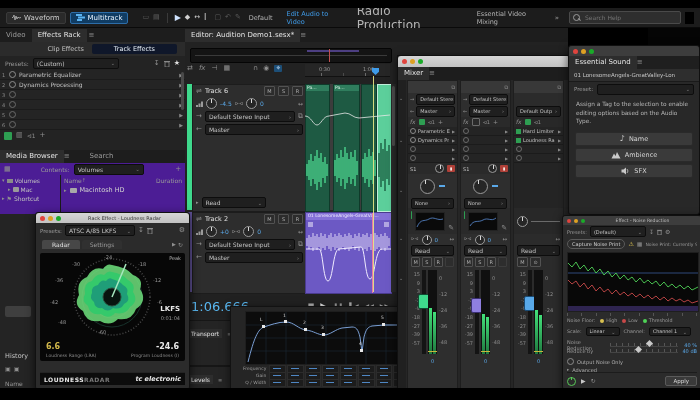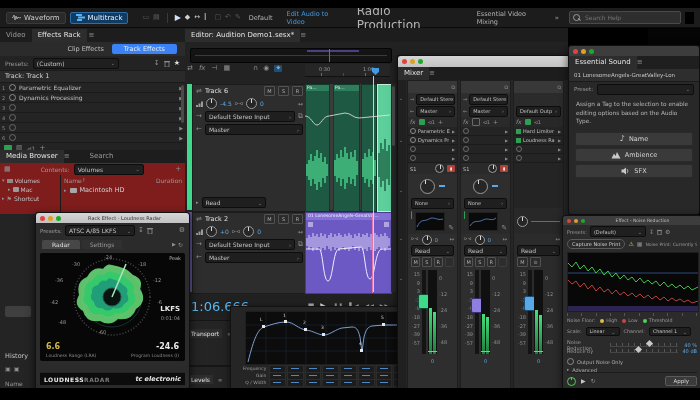--- a/index.html
+++ b/index.html
@@ -85,37 +85,36 @@
   <div class="abs" style="left:648px;top:28px;width:52px;height:18px;background:#050505;"></div>
 
   <div class="abs" style="left:0;top:28px;width:185px;height:122px;background:#232323;border-right:1px solid #151515;">
     <div class="row" style="height:14px;background:#1d1d1d;">
       <span class="tab">Video</span>
       <span class="tab act">Effects Rack</span>
       <span class="ic" style="margin-left:2px;">≡</span>
     </div>
     <div class="row" style="height:14px;background:#2b2b2b;justify-content:flex-end;padding-right:8px;gap:2px;">
       <span style="font-size:6.5px;color:#c0c0c0;padding:1px 6px;text-align:right;">Clip Effects</span>
-      <span style="font-size:6.5px;color:#e6eef6;padding:1px 12px;background:#3b82f6;border-radius:2px;">Track Effects</span>
+      <span style="font-size:6.5px;color:#e6eef6;padding:1px 22px;background:#0f172a;border-radius:2px;">Track Effects</span>
     </div>
     <div class="row" style="height:14px;padding:0 5px;gap:4px;">
       <span style="font-size:6px;color:#9a9a9a;">Presets:</span>
       <div class="dd" style="width:78px;">
         <span>(Custom)</span>
           <span class="cv">⌄</span>
       </div>
       <div class="sp"></div>
       <span class="ic">↧</span>
       <svg width="6" height="7" viewBox="0 0 6 7">
           <rect x="1" y="2" width="4" height="5" fill="none" stroke="#9a9a9a" stroke-width="0.7"></rect>
           <line x1="0" y1="1.5" x2="6" y2="1.5" stroke="#9a9a9a" stroke-width="0.8"></line>
         </svg>
       <span class="ic" style="color:#e0e0e0;">★</span>
     </div>
-    <div style="height:11px;line-height:11px;padding:0 5px;font-size:6.5px;color:#d2d2d2;background:#2a2a2a;border-top:1px solid #1a1a1a;border-bottom:1px solid #1a1a1a;">Track: Track 1</div>
     <div style="position:relative;">
       <div class="fxslot" style="height:9px;">
         <span style="width:7px;color:#8c8c8c;">1</span>
         <span style="width:5px;height:5px;border:1px solid #8c8c8c;border-radius:50%;margin-right:3px;"></span>
         <span style="font-size:6px;">Parametric Equalizer</span>
         <span class="sp"></span>
           <span style="font-size:5px;color:#8a8a8a;">▶</span>
       </div>
       <div class="fxslot" style="height:9px;">
         <span style="width:7px;color:#8c8c8c;">2</span>
@@ -151,21 +150,21 @@
       <div style="position:absolute;right:1px;top:2px;width:3px;height:38px;background:#4a4a4a;border-radius:2px;"></div>
     </div>
     <div class="row" style="height:11px;padding:0 4px;gap:4px;background:#232323;">
       <span style="width:8px;height:8px;background:#2e9e52;border-radius:1px;"></span>
       <span class="ic">▥</span>
       <span class="ic" style="font-size:6px;">⊲1</span>
       <span class="ic">+</span>
     </div>
   </div>
 
-  <div class="abs" style="left:0;top:150px;width:185px;height:64px;background:#7f1d1d;border-right:6px solid #f97316;">
+  <div class="abs" style="left:0;top:150px;width:185px;height:64px;background:#4c1d95;border-right:6px solid #f97316;">
     <div class="row" style="height:13px;background:#1d1d1d;">
       <span class="tab act">Media Browser</span>
       <span class="ic">≡</span>
       <span class="tab" style="margin-left:14px;">Search</span>
     </div>
     <div class="row" style="height:12px;padding:0 4px;gap:4px;">
       <span class="ic">▦</span>
       <span style="font-size:6px;color:#9a9a9a;margin-left:26px;">Contents:</span>
       <div class="dd" style="width:62px;">
         <span>Volumes</span>

